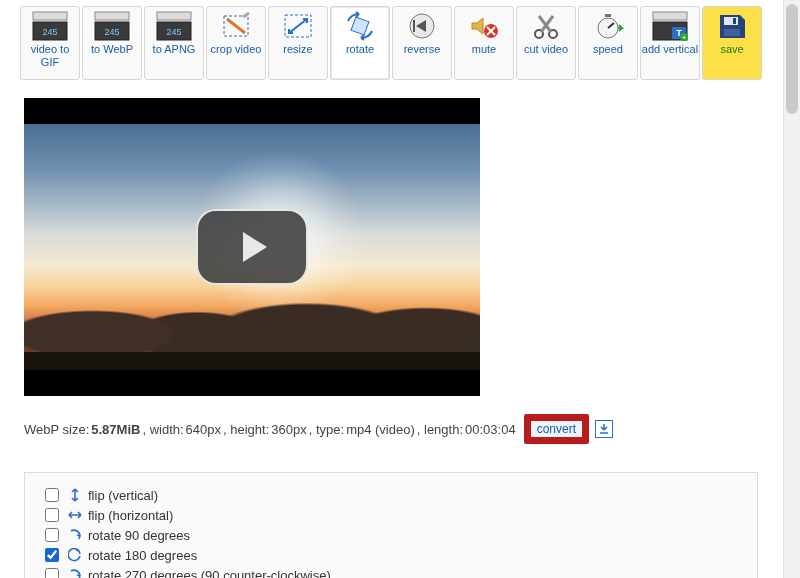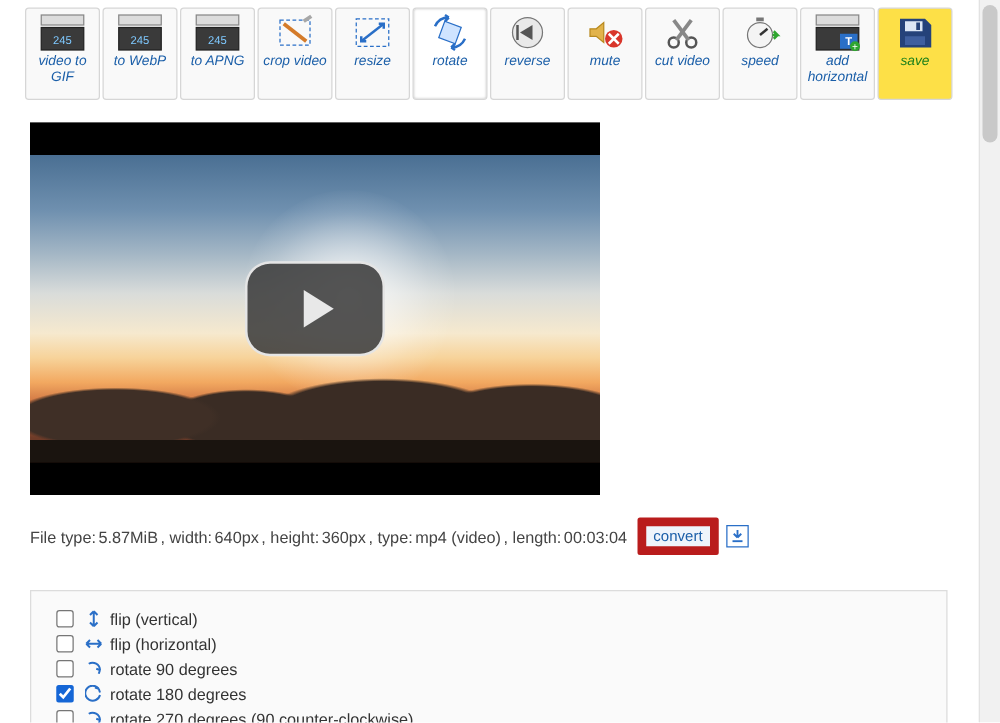--- a/index.html
+++ b/index.html
@@ -58,21 +58,20 @@
     padding-top: 4px;
     box-sizing: border-box;
     cursor: pointer;
     font-size: 11px;
     color: #1a5ea8;
     text-align: center;
   }
   .tool .lbl {
     margin-top: 2px;
     line-height: 13px;
-    font-style: italic;
   }
   .tool.active {
     background: #fff;
     box-shadow: inset 0 0 2px #bbb;
   }
   .tool.save {
     background: #fde047;
     color: #1a7f1a;
   }
   .tool svg { display:block; }
@@ -152,21 +151,21 @@
 
   
   .infoline {
     margin: 18px 0 0 24px;
     font-size: 13px;
     color: #444;
     display:flex;
     align-items:center;
     gap: 2px;
   }
-  .infoline b { font-weight:normal; }
+  .infoline b { font-weight:bold; }
   .convert-btn {
     margin-left: 6px;
     padding: 1px 6px;
     font-size: 12px;
     border: 7px solid #b91c1c;
     background: #eef4fb;
     color: #1a5ea8;
     border-radius: 2px;
     cursor:pointer;
   }
@@ -313,21 +312,21 @@
 
   <div class="tool">
     <svg class="film-icon" viewBox="0 0 36 30">
       <rect x="1" y="1" width="34" height="8" fill="#dcdcdc" stroke="#888"></rect>
       <rect x="1" y="11" width="34" height="18" fill="#3a3a3a" stroke="#222"></rect>
       <rect x="20" y="16" width="14" height="12" fill="#2a6fc7"></rect>
       <text x="27" y="25" fill="#fff" font-size="9" text-anchor="middle" font-weight="bold">T</text>
       <circle cx="32" cy="26" r="4" fill="#2fa52f"></circle>
       <text x="32" y="29" fill="#fff" font-size="8" text-anchor="middle">+</text>
     </svg>
-    <span class="lbl">add horizontal</span>
+    <span class="lbl">add vertical</span>
   </div>
 
   <div class="tool save">
     <svg width="34" height="30" viewBox="0 0 34 30">
       <path d="M5 4 L25 4 L30 9 L30 27 L5 27 Z" fill="#25427a"></path>
       <rect x="9" y="6" width="14" height="8" fill="#dce6f5"></rect>
       <rect x="9" y="18" width="16" height="7" fill="#3f5f9f"></rect>
       <rect x="18" y="7" width="3" height="6" fill="#25427a"></rect>
     </svg>
     <span class="lbl">save</span>
@@ -340,21 +339,21 @@
   <div class="cloudband"></div>
   <div class="cloudbase"></div>
   <div class="black-top"></div>
   <div class="black-bot"></div>
   <div class="playbtn">
     <div class="tri"></div>
   </div>
 </div>
 
 <div class="infoline">
-  <span>File type: </span>
+  <span>WebP size: </span>
   <b>5.87MiB</b>
   <span>, width: </span>
   <span>640px</span>
   <span>, height: </span>
   <span>360px</span>
   <span>, type: </span>
   <span>mp4 (video)</span>
   <span>, length: </span>
   <span>00:03:04</span>
   <button class="convert-btn">convert</button>

